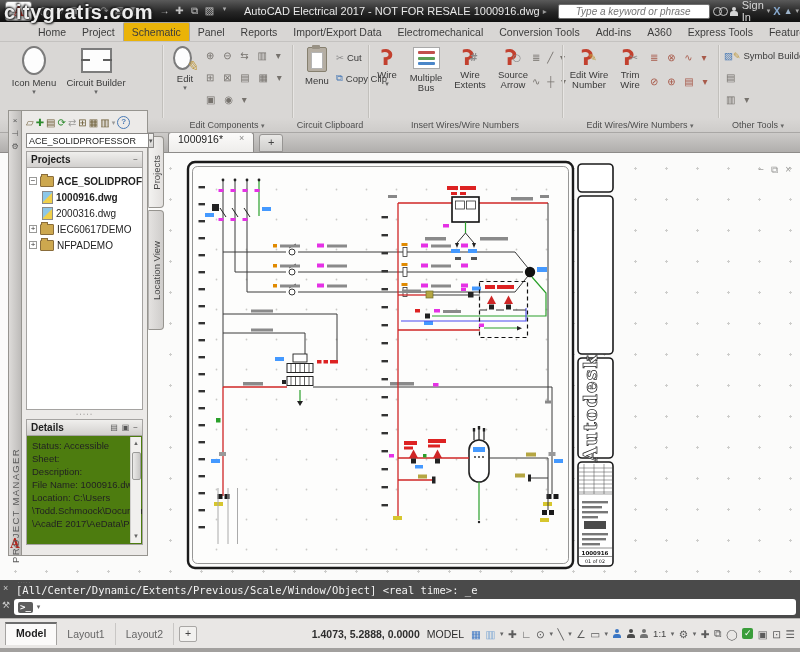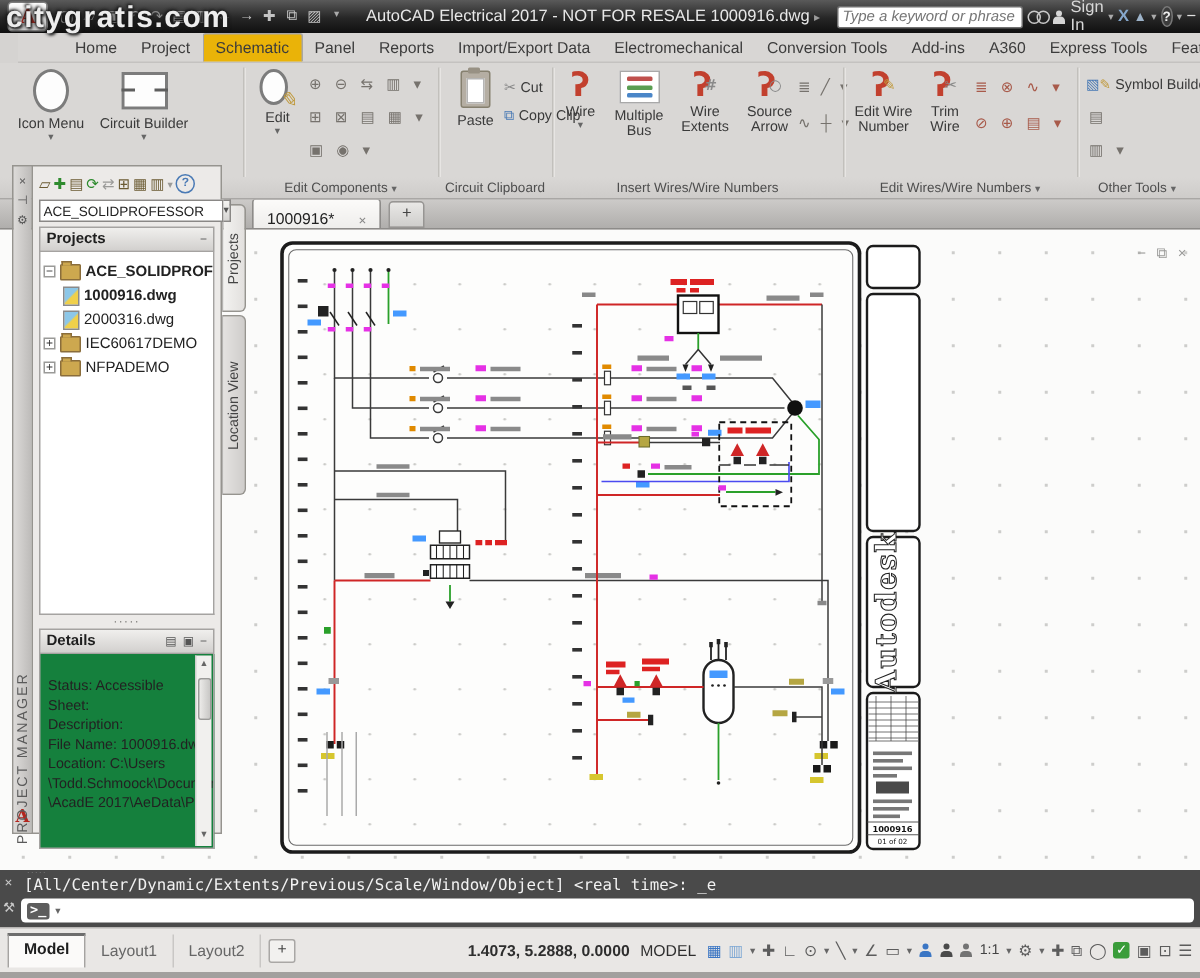--- a/index.html
+++ b/index.html
@@ -9,38 +9,38 @@
   .titlebar{position:absolute;top:0;left:0;right:0;height:22px;z-index:30;
     background:linear-gradient(#5a5a5a,#262626 55%,#101010);display:flex;align-items:center;
     padding:0 5px;gap:3px;color:#d8d8d8;font-size:11px}
   .appbtn{width:25px;height:18px;background:linear-gradient(#fefefe,#c9c9c9);border:1px solid #7d7d7d;
     border-radius:3px;display:flex;align-items:center;justify-content:center;flex:none}
   .alogo{color:#c1261c;font-weight:bold;font-size:13px;font-family:"DejaVu Serif",serif;line-height:1}
   .qat{display:flex;gap:2px;color:#c3c3c3;font-size:10px;margin-left:3px}
   .qat span{width:13px;text-align:center}
   .wtitle{margin-left:10px;white-space:nowrap;color:#e8e8e8}
   .searchbox{margin-left:8px;width:116px;height:13px;font-size:10px;font-style:italic;
-    border:1px solid #6f6f6f;border-radius:2px;padding:0 3px;background:#fff;color:#777;
+    border:1px solid #6f6f6f;border-radius:2px;padding:0 17px;background:#fff;color:#777;
     font-family:"Liberation Sans",sans-serif}
   .binoc{width:14px;height:9px;position:relative;flex:none}
   .binoc::before,.binoc::after{content:"";position:absolute;top:0;width:7px;height:7px;
     border:1.5px solid #c9c9c9;border-radius:50%}
   .binoc::before{left:0}.binoc::after{left:6px}
   .person{width:9px;height:9px;position:relative;display:inline-block;flex:none}
   .person::before{content:"";position:absolute;left:2.5px;top:0;width:4px;height:4px;border-radius:50%;background:currentColor}
   .person::after{content:"";position:absolute;left:.5px;bottom:0;width:8px;height:4.5px;border-radius:3px 3px 0 0;background:currentColor}
   .p-light{color:#d5d5d5}.p-blue{color:#3b76c4}.p-dark{color:#4a4a4a}.p-gray{color:#737373}
   .chev{font-size:7px;color:#aaa}
   .xchg{color:#86a8cd;font-weight:bold;font-size:11px}
   .a360t{color:#9db3c9;font-size:9px}
   .helpc{width:12px;height:12px;border-radius:50%;background:#3c3c3c;border:1px solid #777;color:#eee;
     font-size:9px;line-height:12px;text-align:center;font-weight:bold}
   .winbtns{margin-left:auto;display:flex;gap:9px;font-size:11px;color:#e0e0e0;padding-right:4px}
   
-  .tabrow{position:absolute;top:22px;left:12px;right:0;height:20px;background:#d8d6d4;z-index:24;
+  .tabrow{position:absolute;top:22px;left:0;right:0;height:20px;background:#d8d6d4;z-index:24;
     display:flex;align-items:flex-end;padding-left:30px;border-bottom:1px solid #c4c2c0;box-sizing:border-box}
   .rtab{padding:3px 8px 3px;font-size:10.5px;color:#3c3c3c;white-space:nowrap}
   .rtab.active{background:#eab308;border:1px solid #a8a6a4;border-bottom:none;border-radius:2px 2px 0 0}
   
   .ribbon{position:absolute;top:42px;left:0;right:0;height:90px;background:#d9d7d5;z-index:5;
     border-bottom:1px solid #a9a7a5}
   .rdiv{position:absolute;top:3px;height:84px;width:1px;background:#c2c0bc;border-right:1px solid #e7e5e3}
   .bigbtn{position:absolute;top:3px;display:flex;flex-direction:column;align-items:center;
     font-size:9.5px;color:#3a3a3a;text-align:center;line-height:1.1}
   .rowbtn{position:absolute;display:flex;align-items:center;gap:3px;font-size:9.5px;color:#3a3a3a;white-space:nowrap}
@@ -62,21 +62,21 @@
   .cluster{position:absolute;font-size:10px;letter-spacing:3px;color:#76726d;white-space:nowrap}
   .cluster b{color:#a85a4a;font-weight:normal}
   .tinychev{font-size:7px;color:#666}
   .ptitles{position:absolute;top:76px;left:0;right:0;height:14px;font-size:9px;color:#4e4e4e;
     background:linear-gradient(#d9d7d5,#cecccA)}
   .ptl{position:absolute;top:2px;text-align:center;white-space:nowrap}
   
   .docbar{position:absolute;top:132px;left:0;right:0;height:21px;z-index:4;box-sizing:border-box;
     background:linear-gradient(#cecccA,#b0aeac);border-bottom:1px solid #8d8b89;display:flex;align-items:flex-end;padding-left:168px}
   .doctab{height:19px;background:linear-gradient(#fcfbfa,#eeedeb);border:1px solid #8d8b89;border-bottom:none;
-    border-radius:3px 3px 0 0;display:flex;align-items:flex-end;padding:0 9px;font-size:10.5px;color:#222;gap:16px}
+    border-radius:3px 3px 0 0;display:flex;align-items:flex-start;padding:0 9px;font-size:10.5px;color:#222;gap:16px}
   .doctab .x{color:#888;font-size:9px}
   .newtab{width:22px;height:16px;background:linear-gradient(#e9e8e6,#cfcecc);border:1px solid #979593;
     border-radius:3px 3px 0 0;margin-left:5px;text-align:center;font-size:11px;color:#444;line-height:15px}
   
   .canvas{position:absolute;top:153px;left:0;right:0;height:427px;z-index:1;background:#fbfbfa;
     background-image:radial-gradient(#cdcdcb 1px,transparent 1.3px);background-size:31px 31px}
   .canvasctrl{position:absolute;top:11px;right:9px;display:flex;gap:7px;color:#99a;font-size:10px;color:#9a9a98}
   .schematic{position:absolute;left:185px;top:5px}
   
   .pstrip{position:absolute;left:8px;top:110px;width:14px;height:446px;z-index:20;box-sizing:border-box;
@@ -107,22 +107,22 @@
   .ind1{padding-left:13px}
   .expbox{width:8px;height:8px;box-sizing:border-box;border:1px solid #9a9a98;background:#fff;font-size:8px;
     line-height:5px;text-align:center;color:#333;flex:none}
   .folder{width:12px;height:9px;background:#cda84f;border:1px solid #8a6d3b;border-radius:1px;position:relative;flex:none}
   .folder::before{content:"";position:absolute;left:0;top:-3px;width:5px;height:2px;background:#cda84f;border:1px solid #8a6d3b;border-bottom:none}
   .dwg{width:9px;height:11px;border:1px solid #8a8a8a;flex:none;
     background:linear-gradient(135deg,#8cc7e8 0%,#8cc7e8 45%,#f0d04a 55%,#f0d04a 100%)}
   .bold{font-weight:bold}
   .psplit{height:9px;flex:none;display:flex;align-items:center;justify-content:center;color:#8a8886;
     font-size:8px;letter-spacing:1px;line-height:6px}
-  .pdetails{height:130px;flex:none;position:relative;background:#15803d;border:1px solid #a5a3a1;border-top:none;
-    padding:15px 14px 3px 5px;font-size:9.5px;color:#222;line-height:13px;overflow:hidden;box-sizing:border-box}
+  .pdetails{height:109px;flex:none;position:relative;background:#4d7c0f;border:1px solid #a5a3a1;border-top:none;
+    padding:3px 14px 3px 5px;font-size:9.5px;color:#222;line-height:13px;overflow:hidden;box-sizing:border-box}
   .dline{white-space:nowrap}
   .dscroll{position:absolute;right:1px;top:1px;bottom:1px;width:10px;background:#f1f0ee;border-left:1px solid #d0cfcd;
     display:flex;flex-direction:column;align-items:center;font-size:6px;color:#666}
   .dthumb{width:7px;height:26px;background:linear-gradient(90deg,#eceBe9,#c8c7c5);border:1px solid #9a9a98;border-radius:2px;margin:2px 0}
   .vtab{position:absolute;left:148px;width:16px;z-index:19;background:linear-gradient(90deg,#e4e2e0,#cfcdcb);
     border:1px solid #96948f;border-left:1px solid #b5b3b1;border-radius:0 4px 4px 0;display:flex;align-items:center;
     justify-content:center;box-sizing:border-box}
   .vtab span{transform:rotate(-90deg);white-space:nowrap;font-size:9.5px;color:#444}
   .vtab.active{background:linear-gradient(90deg,#f3f2f0,#e2e0de)}
   
@@ -241,21 +241,21 @@
       <span>Edit</span>
       <span class="tinychev">▾</span>
     </div>
     <span class="cluster" style="left:206px;top:8px">⊕ ⊖ ⇆ ▥ ▾</span>
     <span class="cluster" style="left:206px;top:30px">⊞ ⊠ ▤ ▦ ▾</span>
     <span class="cluster" style="left:206px;top:52px">▣ ◉ ▾</span>
     <div class="rdiv" style="left:292px"></div>
 
     <div class="bigbtn" style="left:299px;width:36px">
       <span class="clip"></span>
-      <span>Paste</span>
+      <span>Menu</span>
     </div>
     <div class="rowbtn" style="left:336px;top:10px">
       <span class="grayic">✂</span>
       <span>Cut</span>
     </div>
     <div class="rowbtn" style="left:336px;top:30px">
       <span class="blueic">⧉</span>
       <span>Copy Clip</span>
     </div>
     <div class="rdiv" style="left:368px"></div>

